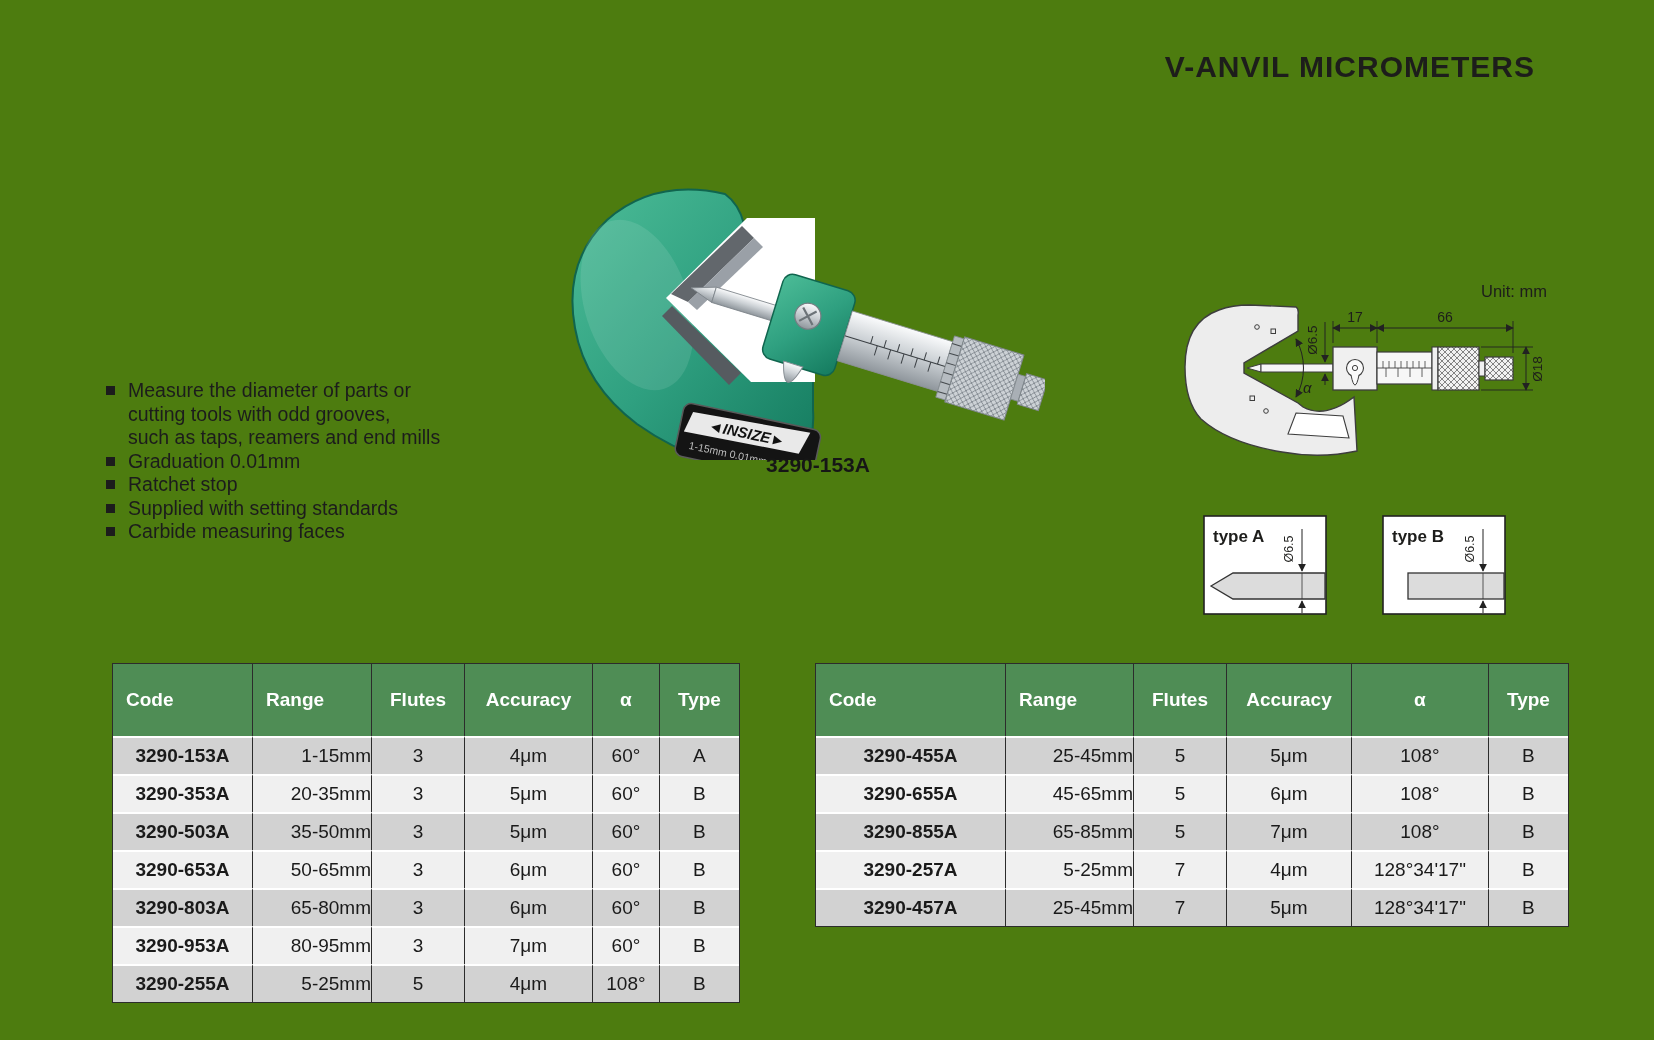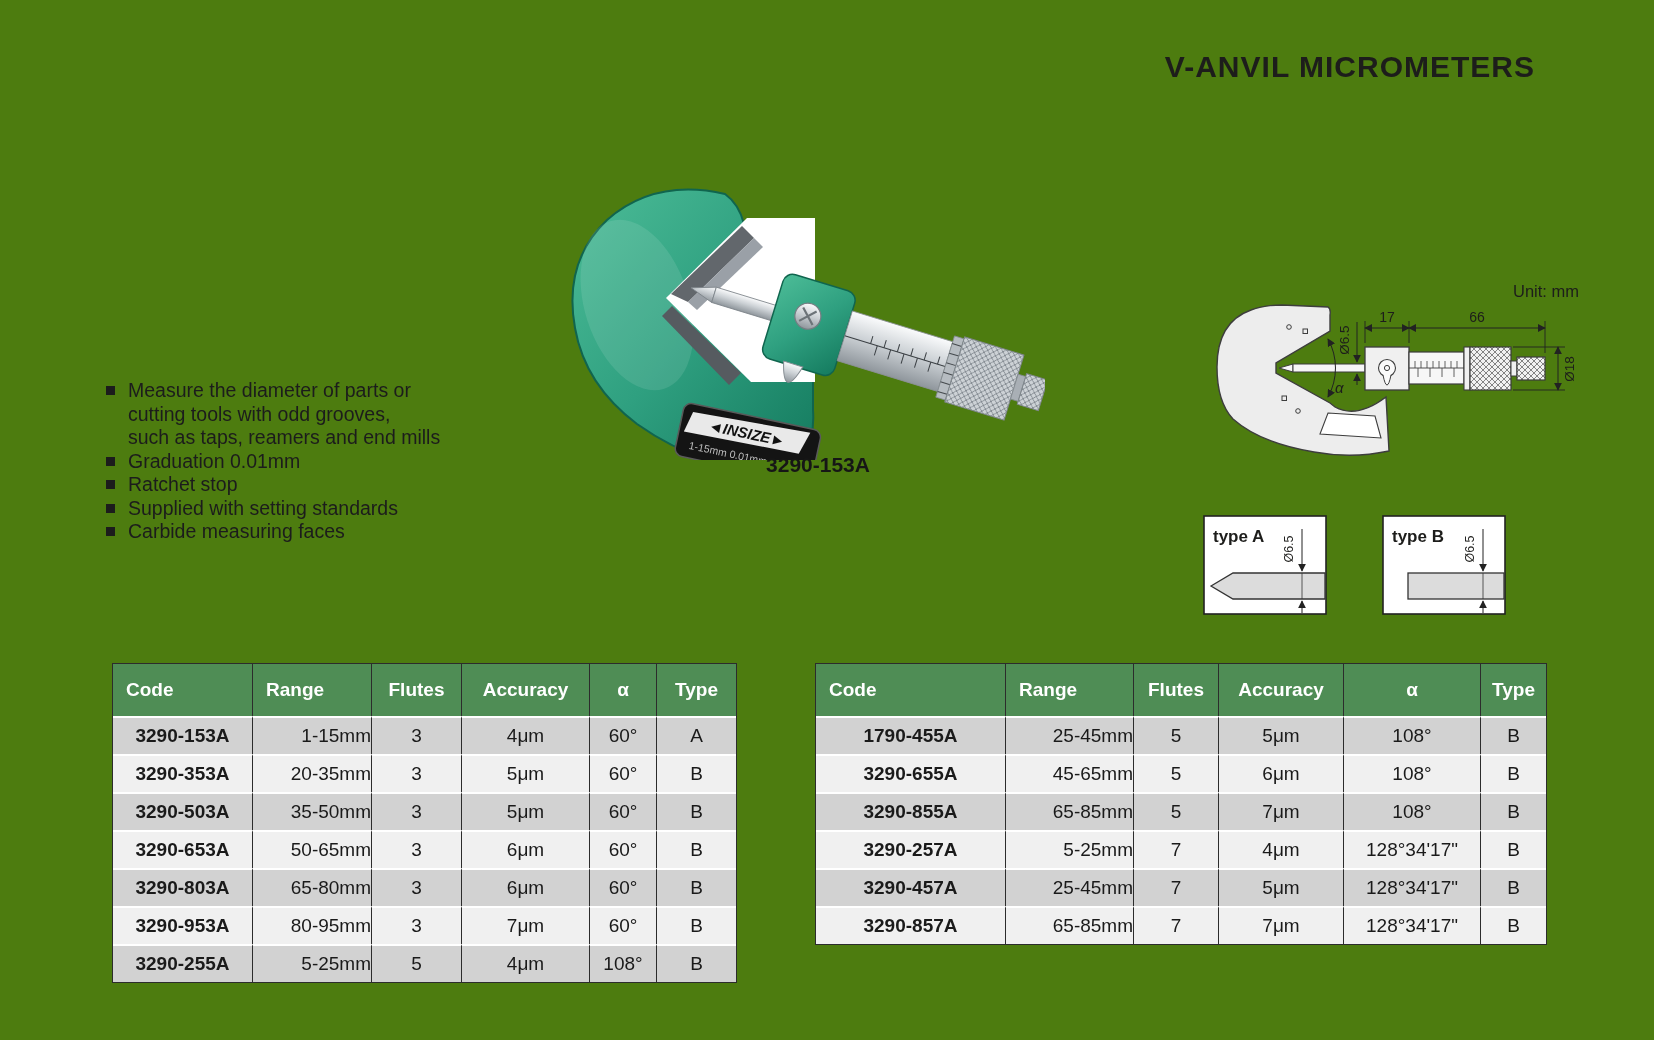--- a/index.html
+++ b/index.html
@@ -13,32 +13,32 @@
   
   .features{position:absolute;left:105px;top:379px;width:430px;margin:0;padding:0;list-style:none;
             font-size:19.5px;line-height:23.5px;color:#1c1c1c;}
   .features li{position:relative;padding-left:23px;white-space:pre-line;margin:0;}
   .features li::before{content:"";position:absolute;left:1px;top:7px;width:9px;height:9px;background:#1c1c1c;}
 
   
   .photo-wrap{position:absolute;left:545px;top:180px;width:500px;height:280px;}
   .caption{position:absolute;left:703px;top:453px;width:230px;text-align:center;
            font-size:21px;font-weight:bold;color:#161616;}
-  .drawing-wrap{position:absolute;left:1132px;top:265px;width:460px;height:200px;}
+  .drawing-wrap{position:absolute;left:1100px;top:265px;width:460px;height:200px;}
   .typebox-a{position:absolute;left:1203px;top:515px;}
   .typebox-b{position:absolute;left:1370px;top:515px;padding-left:12px;}
 
   
   .tbl-wrap-left{position:absolute;left:112px;top:663px;}
   .tbl-wrap-right{position:absolute;left:815px;top:663px;}
   table.spec{border-collapse:separate;border-spacing:0;table-layout:fixed;
              border:1.5px solid var(--line-dark,#2c2c2c);
              font-size:19px;color:#1a1a1a;}
   table.spec th{background:var(--header-bg,#4f8d55);color:#ffffff;font-weight:bold;
-                height:36px;padding:8px;text-align:center;
+                height:36px;padding:18px;text-align:center;
                 border-right:1.3px solid var(--line-dark,#2c2c2c);}
   table.spec th.h0,table.spec th.h1{text-align:left;padding-left:13px;}
   table.spec th:last-child{border-right:none;}
   table.spec td{height:36px;padding:0;text-align:center;
                 border-top:2.5px solid #ffffff;
                 border-right:1.3px solid var(--line-dark,#2c2c2c);}
   table.spec td:last-child{border-right:none;}
   table.spec tbody tr:nth-child(odd) td{background:var(--row-odd,#d2d2d2);}
   table.spec tbody tr:nth-child(even) td{background:var(--row-even,#f0f0f0);}
   table.spec td.c0{font-weight:bold;}
@@ -338,21 +338,21 @@
             <th class="h0">Code</th>
             <th class="h1">Range</th>
             <th class="h2">Flutes</th>
             <th class="h3">Accuracy</th>
             <th class="h4">α</th>
             <th class="h5">Type</th>
           </tr>
         </thead>
         <tbody>
           <tr>
-            <td class="c0">1790-455A</td>
+            <td class="c0">3290-455A</td>
             <td class="c1">25-45mm</td>
             <td class="c2">5</td>
             <td class="c3">5μm</td>
             <td class="c4">108°</td>
             <td class="c5">B</td>
           </tr>
           <tr>
             <td class="c0">3290-655A</td>
             <td class="c1">45-65mm</td>
             <td class="c2">5</td>
@@ -377,25 +377,17 @@
             <td class="c5">B</td>
           </tr>
           <tr>
             <td class="c0">3290-457A</td>
             <td class="c1">25-45mm</td>
             <td class="c2">7</td>
             <td class="c3">5μm</td>
             <td class="c4">128°34'17"</td>
             <td class="c5">B</td>
           </tr>
-          <tr>
-            <td class="c0">3290-857A</td>
-            <td class="c1">65-85mm</td>
-            <td class="c2">7</td>
-            <td class="c3">7μm</td>
-            <td class="c4">128°34'17"</td>
-            <td class="c5">B</td>
-          </tr>
         </tbody>
       </table>
   </div>
 
 </div>
 
 </body></html>

